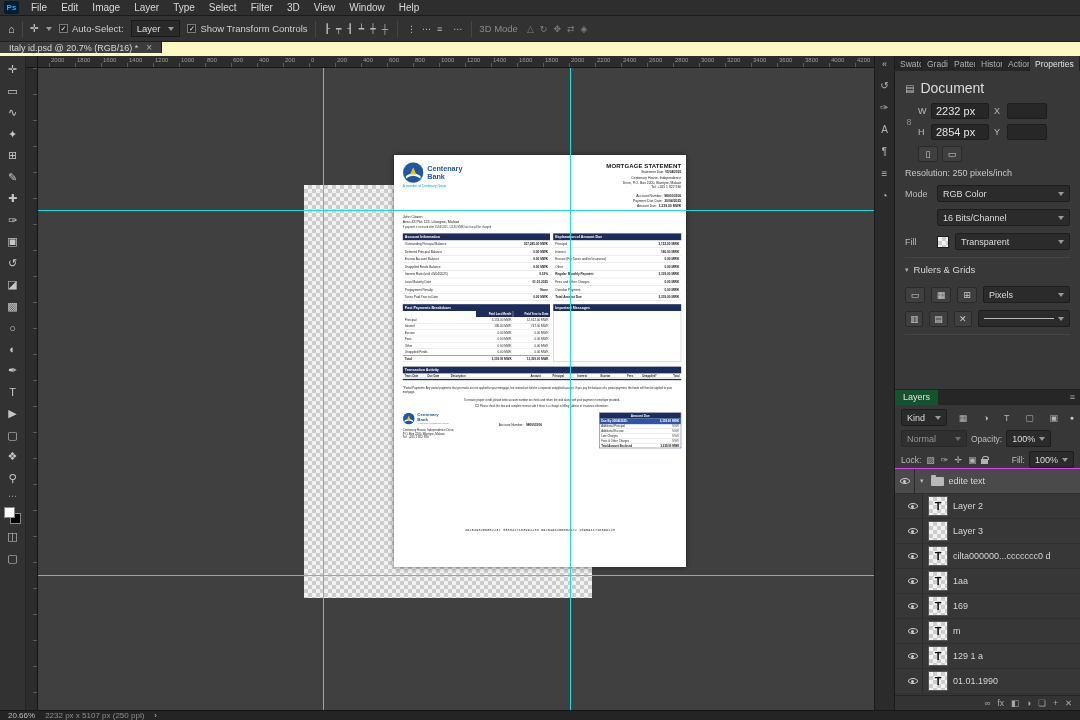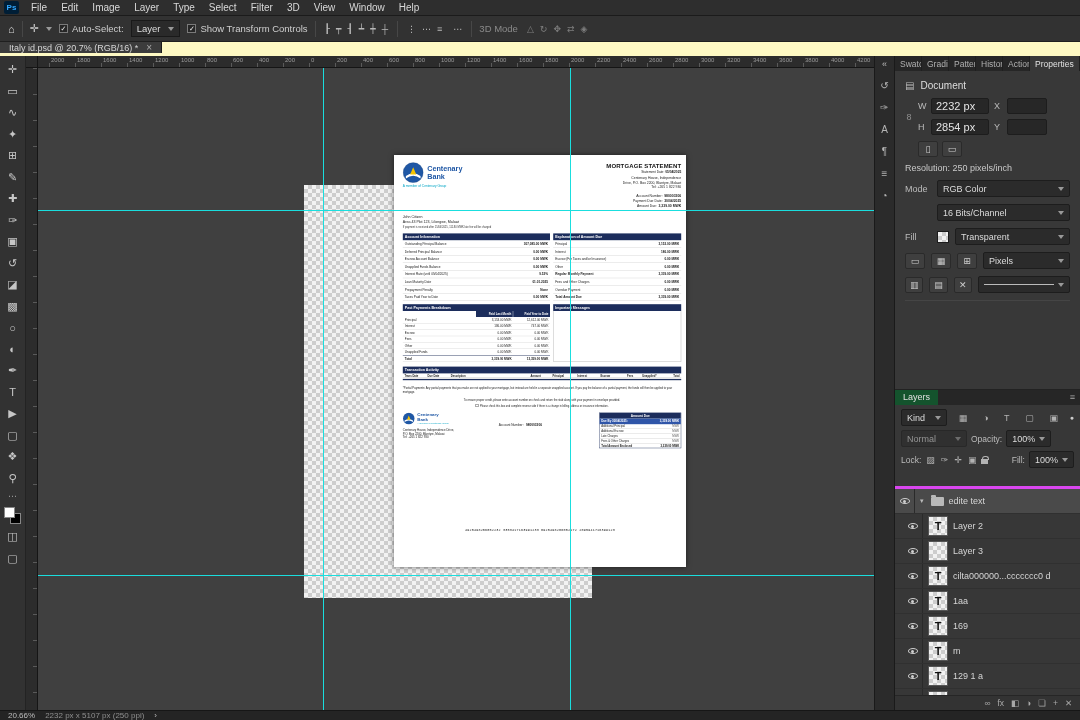--- a/index.html
+++ b/index.html
@@ -64,21 +64,21 @@
   .strip-icon{font-size:10px;color:#b5b5b5}
 
   .panels{width:186px;background:#323232;border-left:1px solid #1a1a1a;display:flex;flex-direction:column}
   .panel-tabs{height:15px;background:#262626;display:flex;align-items:stretch;overflow:hidden;flex:0 0 auto}
   .panel-tab{font-size:8.5px;color:#b0b0b0;padding:3px 5px 0;max-width:27px;overflow:hidden;white-space:nowrap;border-right:1px solid #1f1f1f}
   .panel-tab.active{background:#383838;color:#e2e2e2;max-width:none}
 
   .props{height:318px;background:#383838;padding:2px 10px 0;overflow:hidden;flex:0 0 auto}
   .prow{display:flex;align-items:center;gap:6px;margin:7px 0}
   .picon{font-size:10px;color:#bbb}
-  .plabel{font-size:10px;color:#ddd}
+  .plabel{font-size:14px;color:#ddd}
   .psec{display:flex;align-items:center;gap:5px;font-size:9.5px;color:#d5d5d5;padding:6px 0 4px;border-top:1px solid #454545;margin-top:4px}
   .chev{font-size:7px;color:#aaa}
   .whgrid{display:flex;gap:5px;align-items:center;margin:2px 0 6px}
   .chain{font-size:9px;color:#8f8f8f;width:8px;text-align:center}
   .whrows{flex:1;display:flex;flex-direction:column;gap:5px}
   .whrow{display:flex;align-items:center;gap:5px}
   .wl{font-size:9px;color:#bbb;width:8px}
   .pfield{height:16px;background:#272727;border:1px solid #1d1d1d;border-radius:2px;display:flex;align-items:center;padding:0 4px;font-size:11px;color:#e3e3e3}
   .wfield{width:58px}
   .xfield{width:40px;color:#8a8a8a}
@@ -98,21 +98,21 @@
   .pdrop.small{flex:0 0 46px}
   .pdrop.blend{flex:0 0 66px}
   .pdrop.tiny{flex:0 0 40px}
   .filter-icons{display:flex;flex:1;justify-content:space-around}
   .ficon{font-size:9px;color:#b3b3b3}
   .latch{font-size:7px;color:#ccc}
   .llabel{font-size:8.5px;color:#bbb}
   .lockicon{font-size:9px;color:#b3b3b3;padding:0 1px}
   .padlock{width:7px;height:5px;background:#b3b3b3;position:relative;margin-top:3px}
   .padlock::before{content:"";position:absolute;top:-3px;left:1px;width:5px;height:3px;border:1px solid #b3b3b3;border-bottom:none;border-radius:3px 3px 0 0}
-  .llist{flex:1;margin-top:18px;border-top:3px solid #d946ef;overflow:hidden}
+  .llist{flex:1;margin-top:0;border-top:1px solid #d946ef;overflow:hidden}
   .lrowi{height:25px;display:flex;align-items:center;gap:5px;border-bottom:1px solid #303030;padding-right:4px}
   .lrowi.sel{background:#4a4a4a}
   .lrowi.child{padding-left:8px}
   .eyecell{width:20px;align-self:stretch;display:flex;align-items:center;justify-content:center;border-right:1px solid #2a2a2a;flex:0 0 auto}
   .eye{width:10px;height:6px;border:1px solid #cfcfcf;border-radius:50%;position:relative}
   .eye::after{content:"";position:absolute;left:2.5px;top:1px;width:3px;height:3px;background:#cfcfcf;border-radius:50%}
   .gcaret{font-size:7px;color:#bbb}
   .folder{width:13px;height:9px;background:#b9b9b9;border-radius:1px;position:relative;margin-left:2px;flex:0 0 auto}
   .folder::before{content:"";position:absolute;top:-2px;left:0;width:5px;height:2px;background:#b9b9b9;border-radius:1px 1px 0 0}
   .thumb{width:20px;height:20px;border:1px solid #555;display:flex;align-items:center;justify-content:center;font-size:11px;font-weight:bold;color:#111;flex:0 0 auto}
@@ -644,20 +644,24 @@
         </div>
       </div>
       <div class="prow">
         <span class="wl2">Fill</span>
         <span class="fillswatch checkerpat"></span>
         <div class="pdrop">
           <span>Transparent</span>
             <span class="dcaret"></span>
         </div>
       </div>
+      <div class="psec">
+        <span class="chev">▾</span>
+        <span>Rulers &amp; Grids</span>
+      </div>
       <div class="prow">
         <div class="obtn">▭</div>
         <div class="obtn">▦</div>
         <div class="obtn">⊞</div>
         <div class="pdrop">
           <span>Pixels</span>
             <span class="dcaret"></span>
         </div>
       </div>
       <div class="prow">

